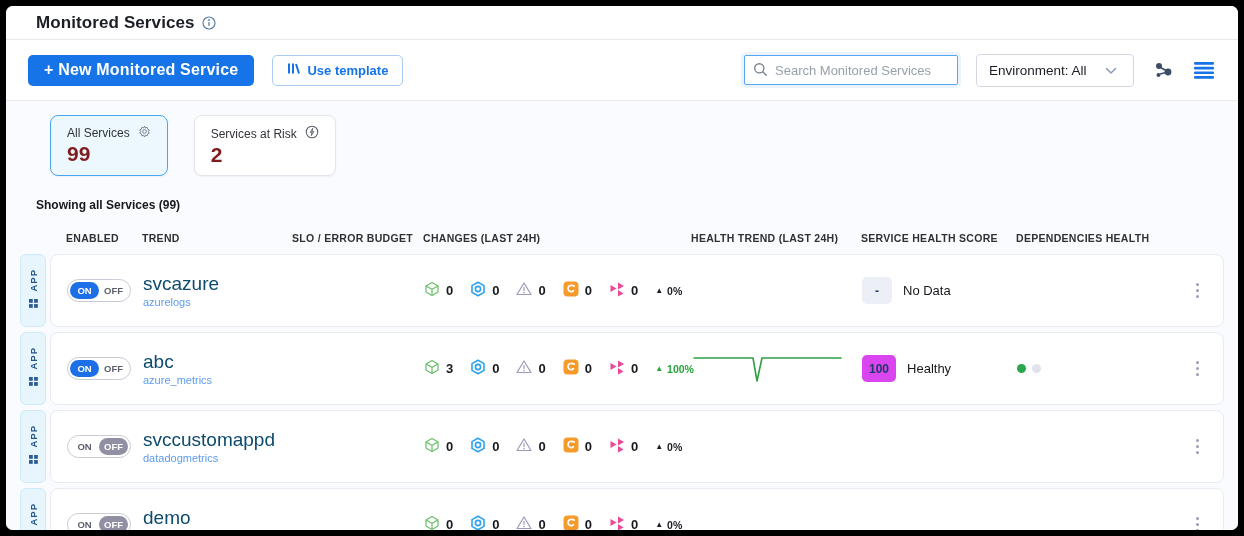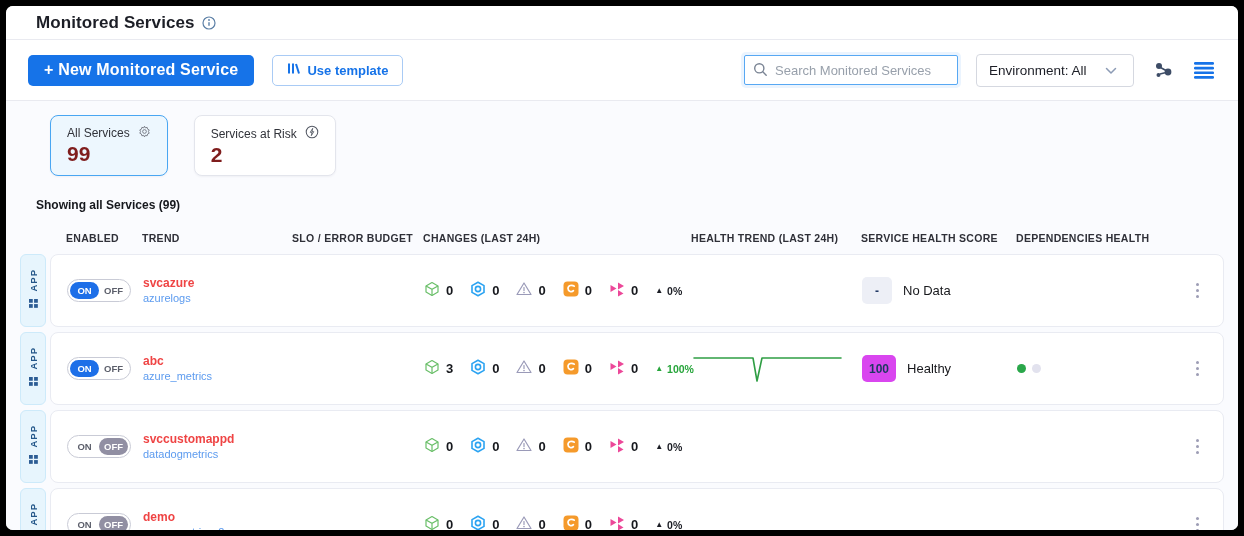--- a/index.html
+++ b/index.html
@@ -46,21 +46,21 @@
   .row-tab { flex:0 0 26px; margin-right:4px; background:#e7f5fd; border:1px solid #cdeafa; border-radius:6px; display:flex; flex-direction:column; align-items:center; justify-content:center; gap:3px; }
   .row-tab-label { writing-mode:vertical-rl; transform:rotate(180deg); font-size:9.5px; font-weight:700; color:#235689; letter-spacing:1px; }
   .row-card { flex:1; background:#fff; border:1px solid #e9ebf2; border-radius:8px; padding-left:16px; }
 
   
   .toggle { display:inline-flex; align-items:center; background:#fff; border:1px solid #c9cbd6; border-radius:999px; padding:2px; width:64px; cursor:pointer; }
   .tg-seg { flex:1; text-align:center; font-size:9.5px; font-weight:700; color:#5c5f6b; padding:3px 0; border-radius:999px; }
   .toggle.on .tg-on { background:#1d6fe8; color:#fff; }
   .toggle.off .tg-off { background:#918fa3; color:#fff; }
 
-  .svc-name { font-size:12px; font-weight:700; color:#ef4444; cursor:pointer; line-height:1.15; }
+  .svc-name { font-size:19px; font-weight:400; color:#0c4a6e; cursor:pointer; line-height:1.15; }
   .svc-sub { font-size:11px; color:#5c9bef; margin-top:2px; }
 
   .changes { display:flex; align-items:center; gap:17px; }
   .chg { display:flex; align-items:center; gap:6px; }
   .chg-count { font-size:13px; font-weight:700; color:#16181d; }
   .chg-trend { display:flex; align-items:center; gap:4px; font-size:10.5px; font-weight:700; color:#1b1d24; }
   .chg-trend .tri { font-size:8px; }
   .chg-trend.positive { color:#27a53b; }
 
   .badge-score { min-width:30px; height:27px; border-radius:5px; display:inline-flex; align-items:center; justify-content:center; font-size:12px; font-weight:700; padding:0 7px; }

